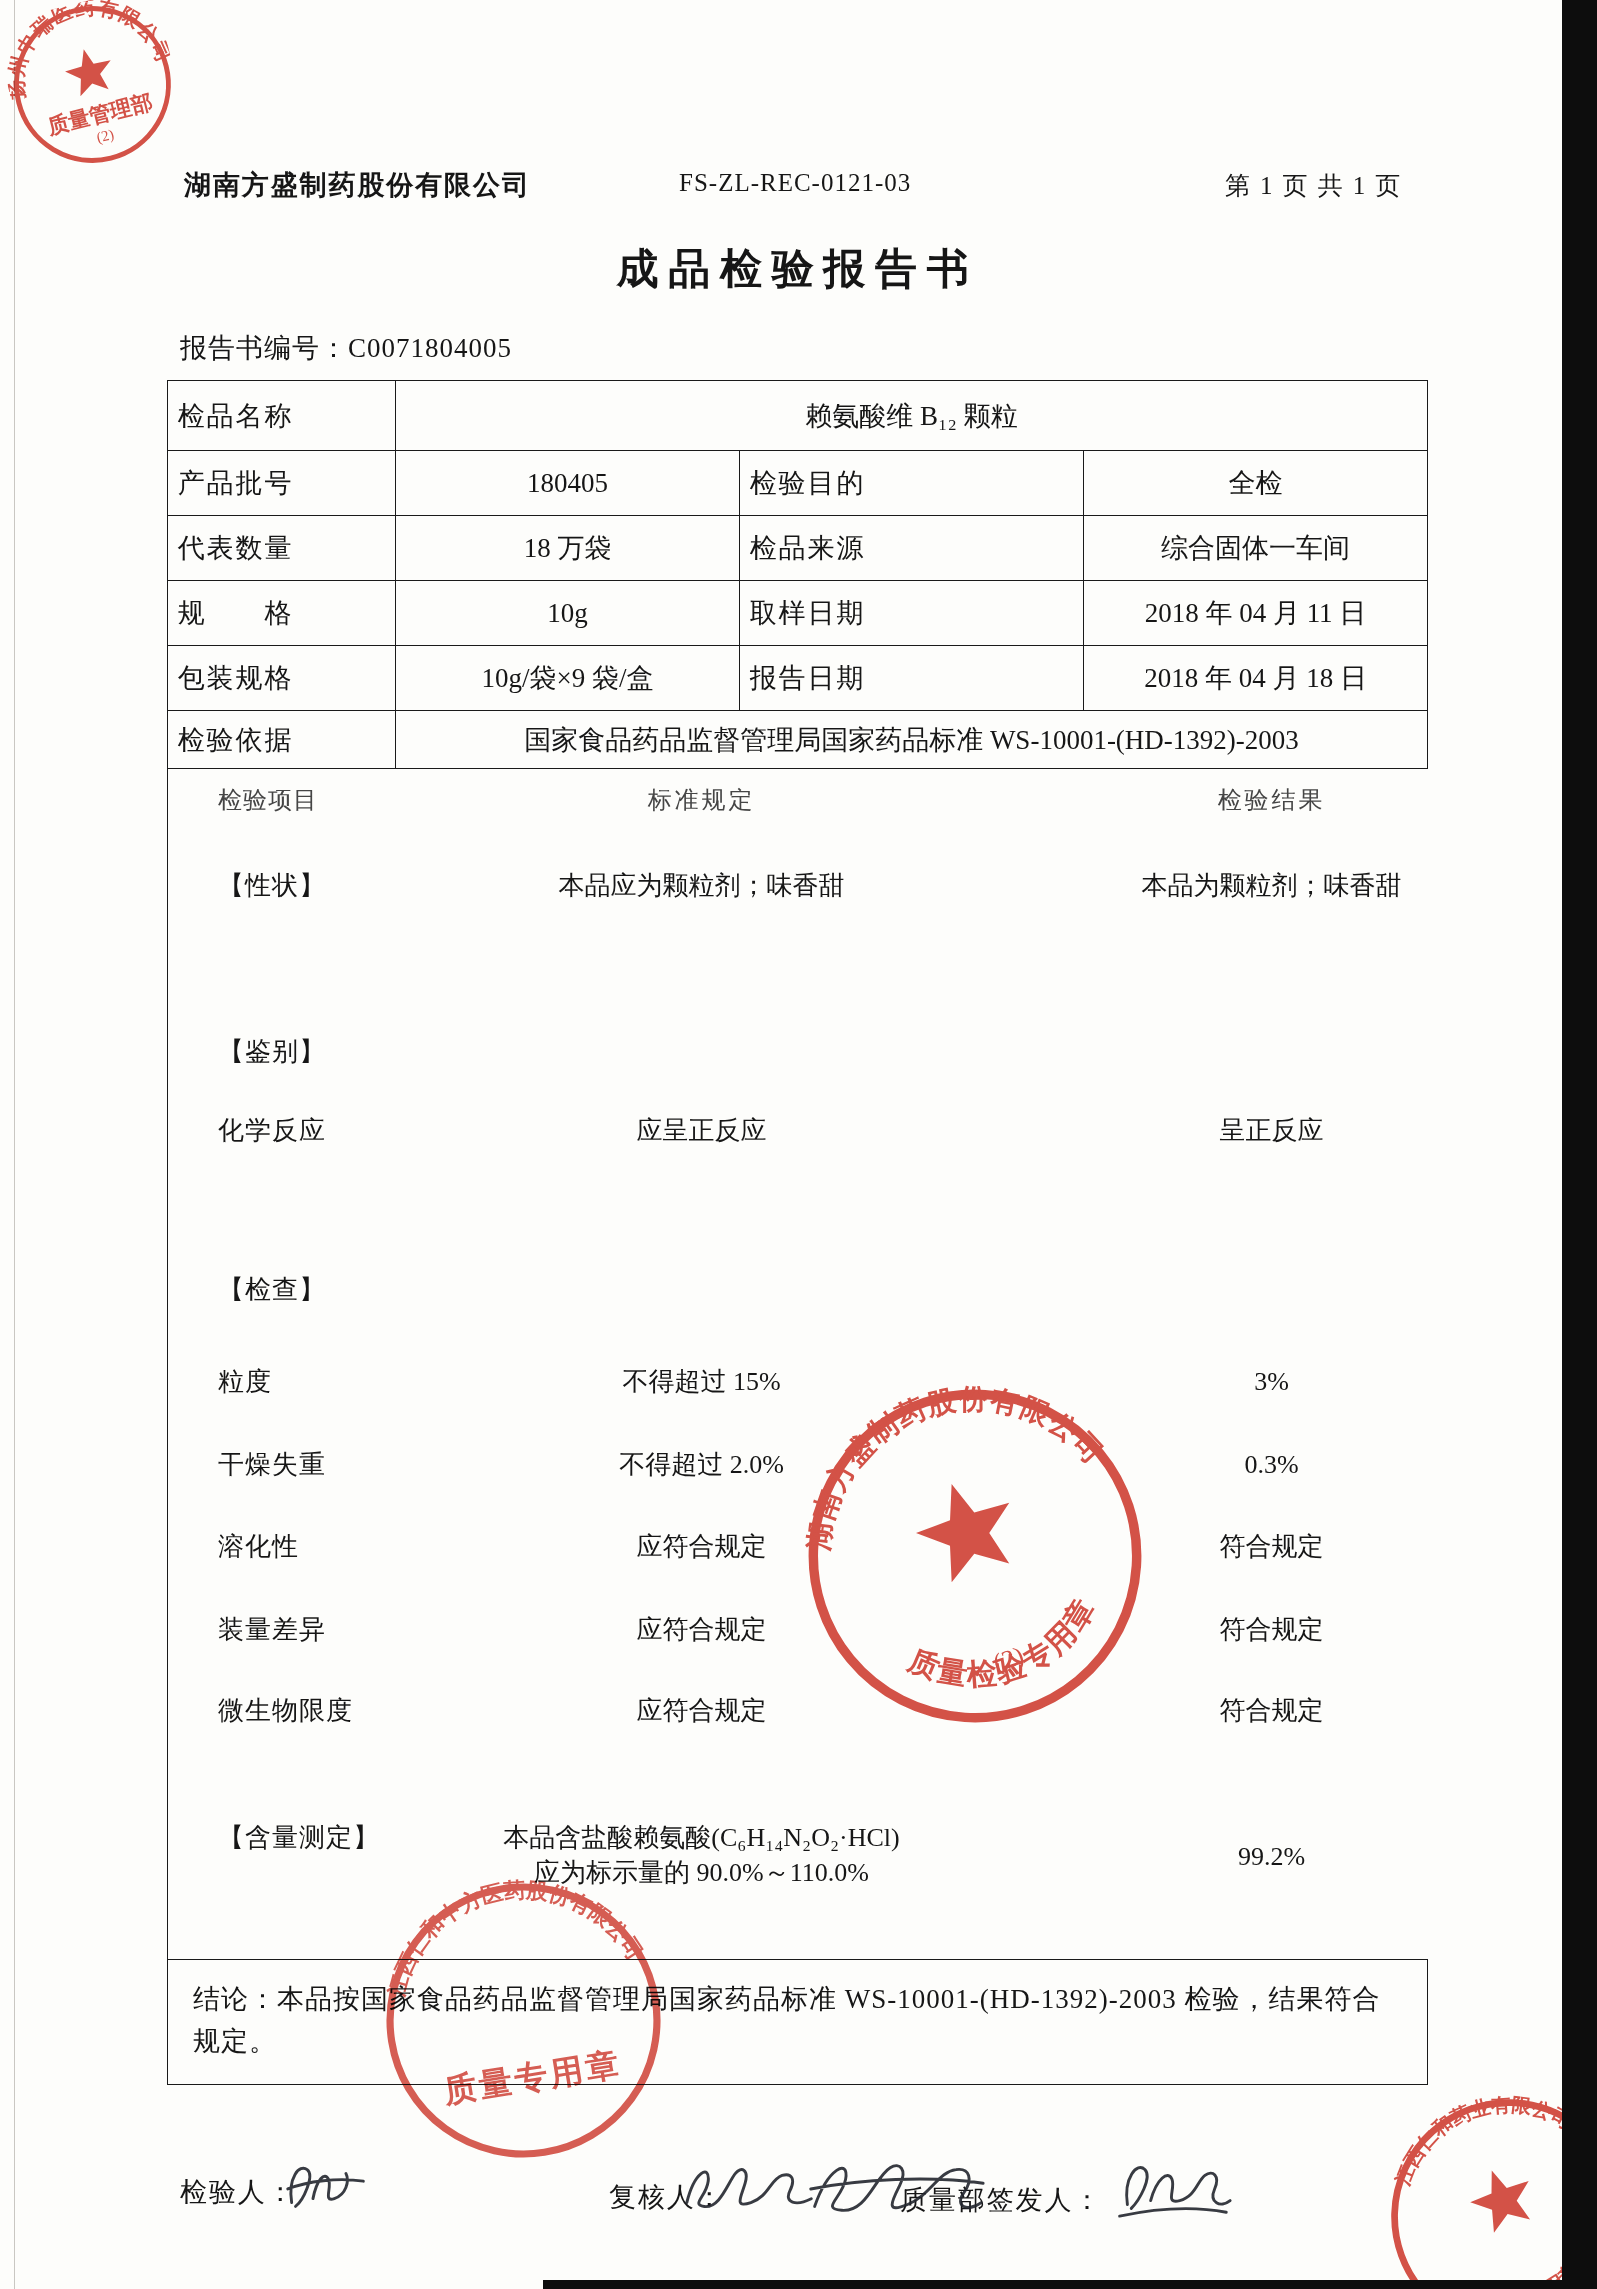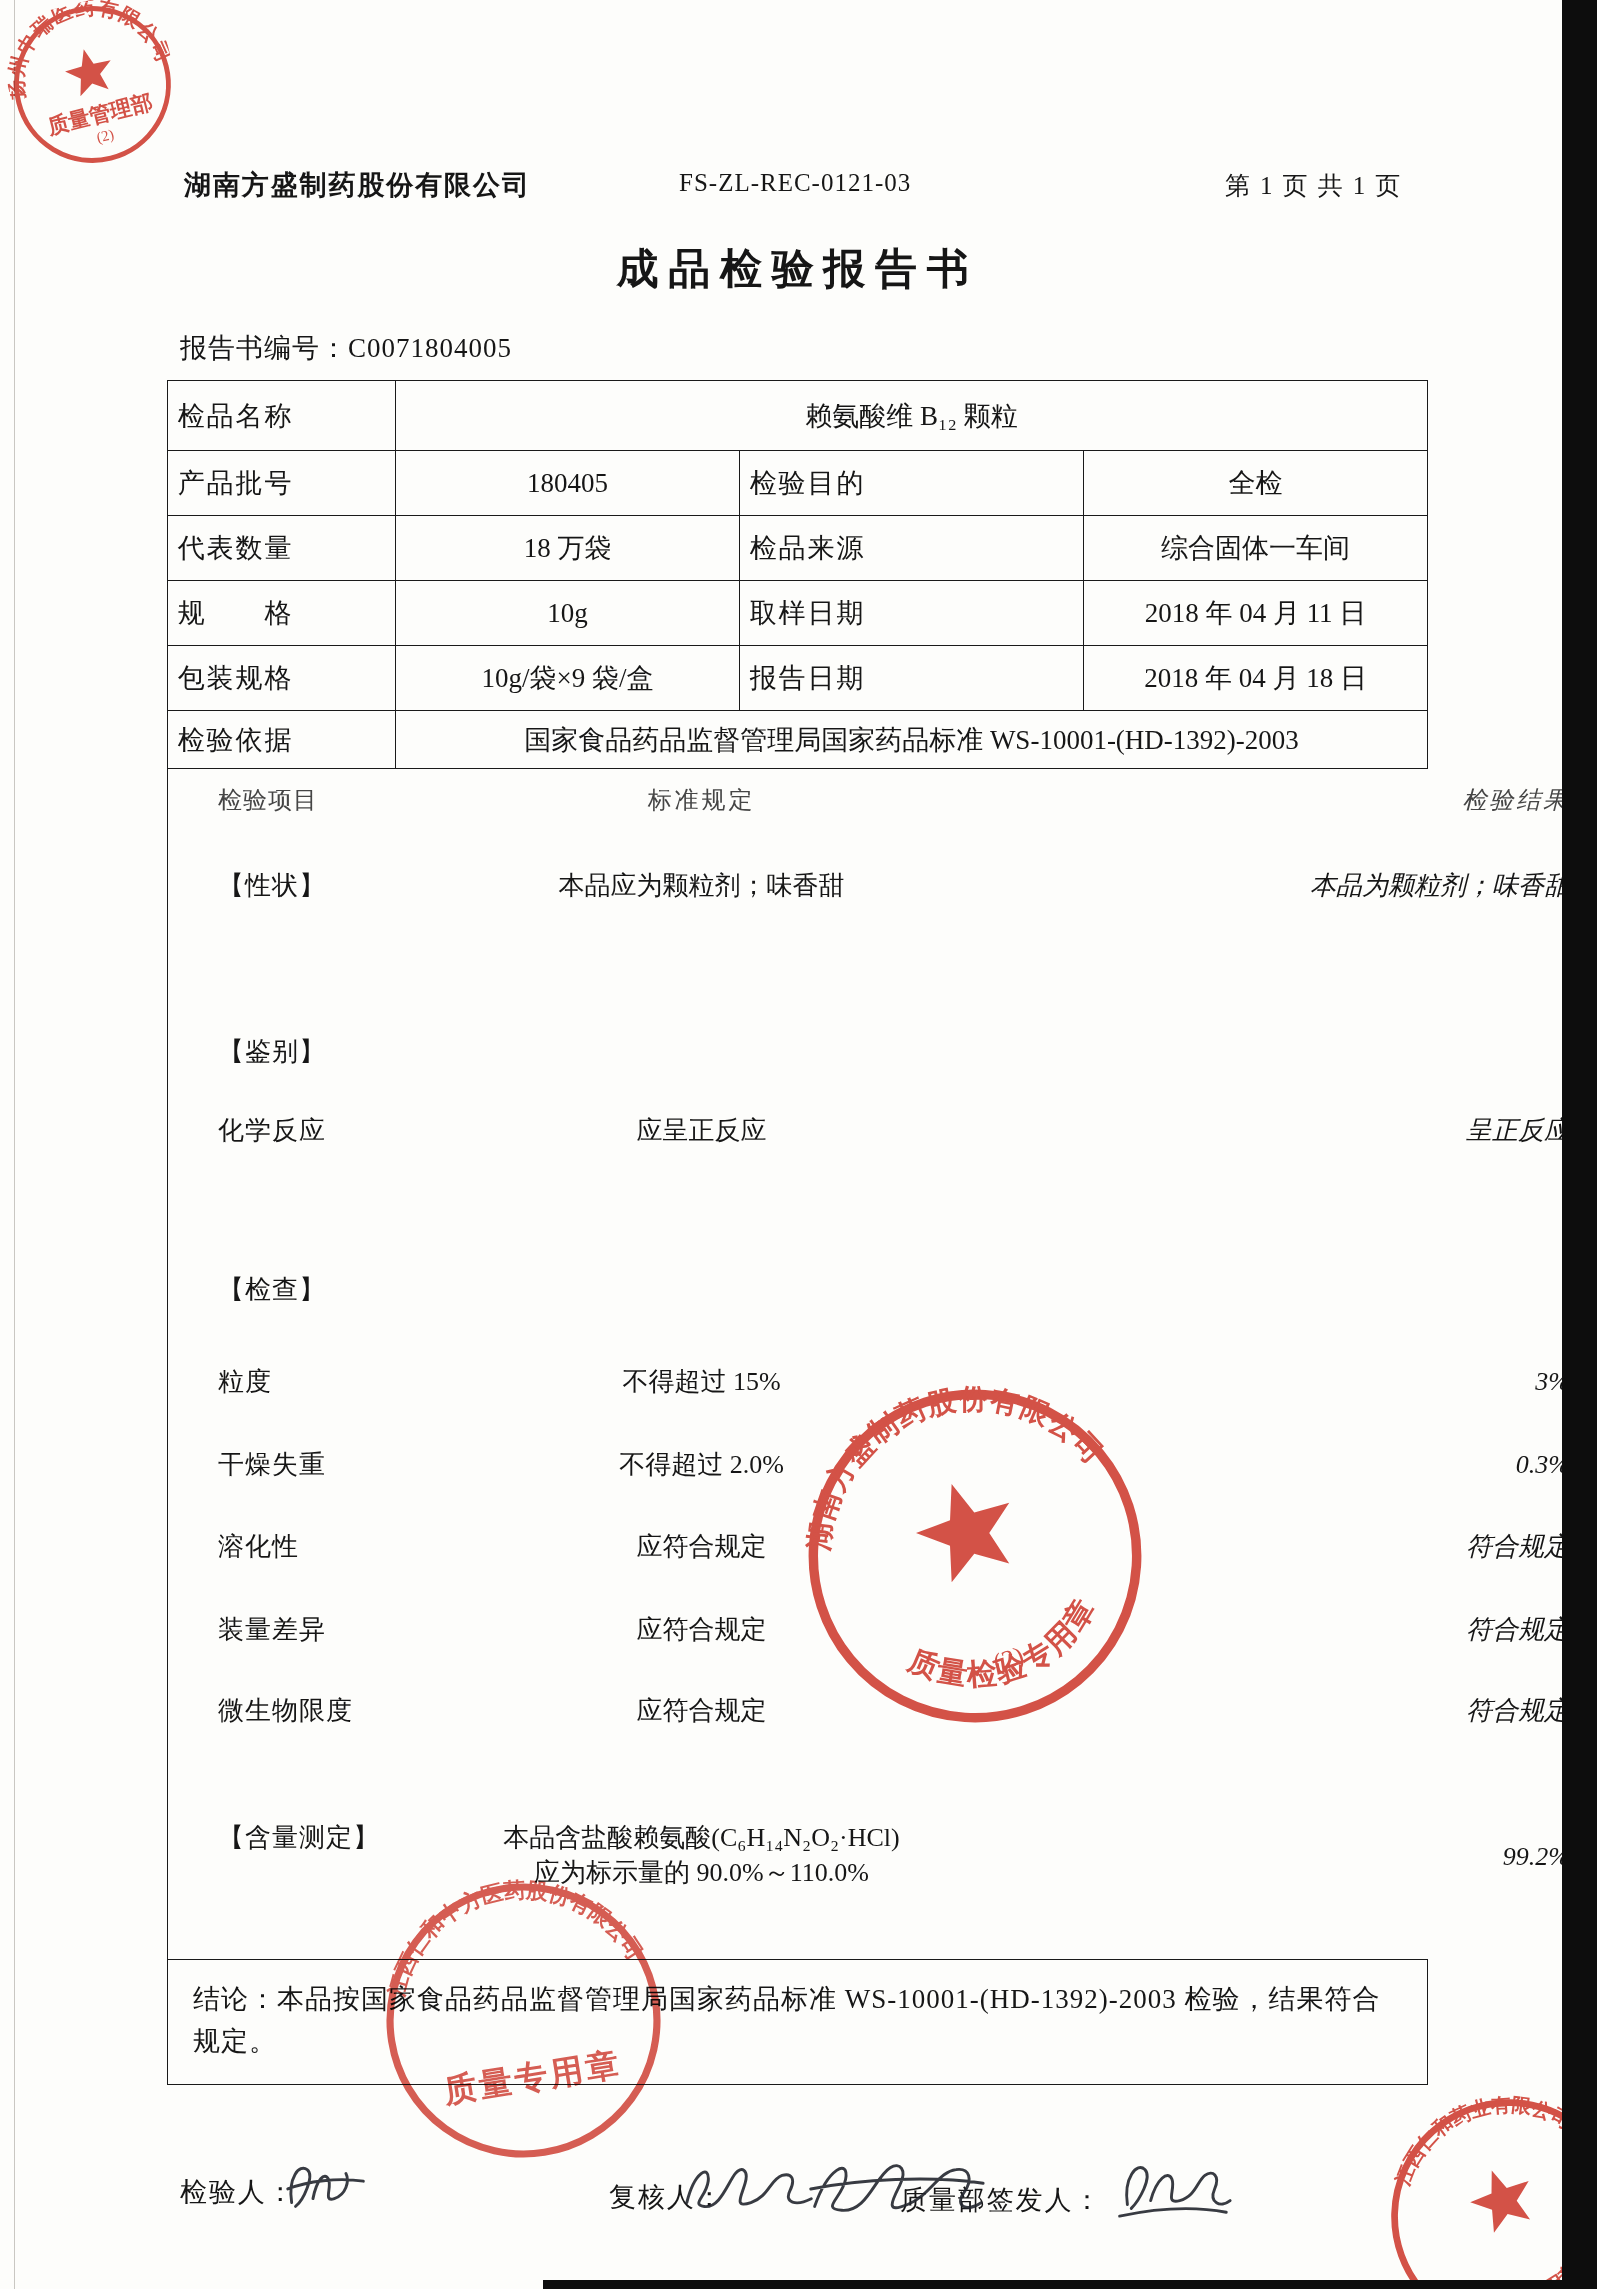--- a/index.html
+++ b/index.html
@@ -30,21 +30,21 @@
   table.info tr.r1 td { height:70px; }
   table.info tr.r6 td { height:58px; }
   td.lbl { padding-left:27px; letter-spacing:1.9px; }
   td.ctr { text-align:center; }
 
   .insp { width:1404px; min-height:1190px; border-left:1.9px solid #1a1a1a; border-right:1.9px solid #1a1a1a;
           font-size:26px; padding-top:13.6px; }
   .irow { display:flex; align-items:flex-start; line-height:35px; }
   .c1 { width:262px; padding-left:50px; letter-spacing:1px; }
   .c2 { width:543px; text-align:center; }
-  .c3 { flex:1; text-align:right;font-style:italic; }
+  .c3 { flex:1; text-align:center; }
   .ihead { color:#454545; font-size:24px; letter-spacing:2.9px; }
   .pre { white-space:pre-line; }
   .m-r0 { margin-top:50px; }
   .m-r1 { margin-top:131px; }
   .m-r2 { margin-top:44px; }
   .m-r3 { margin-top:124px; }
   .m-r4 { margin-top:57px; }
   .m-r5 { margin-top:48px; }
   .m-r6 { margin-top:47px; }
   .m-r7 { margin-top:48px; }

